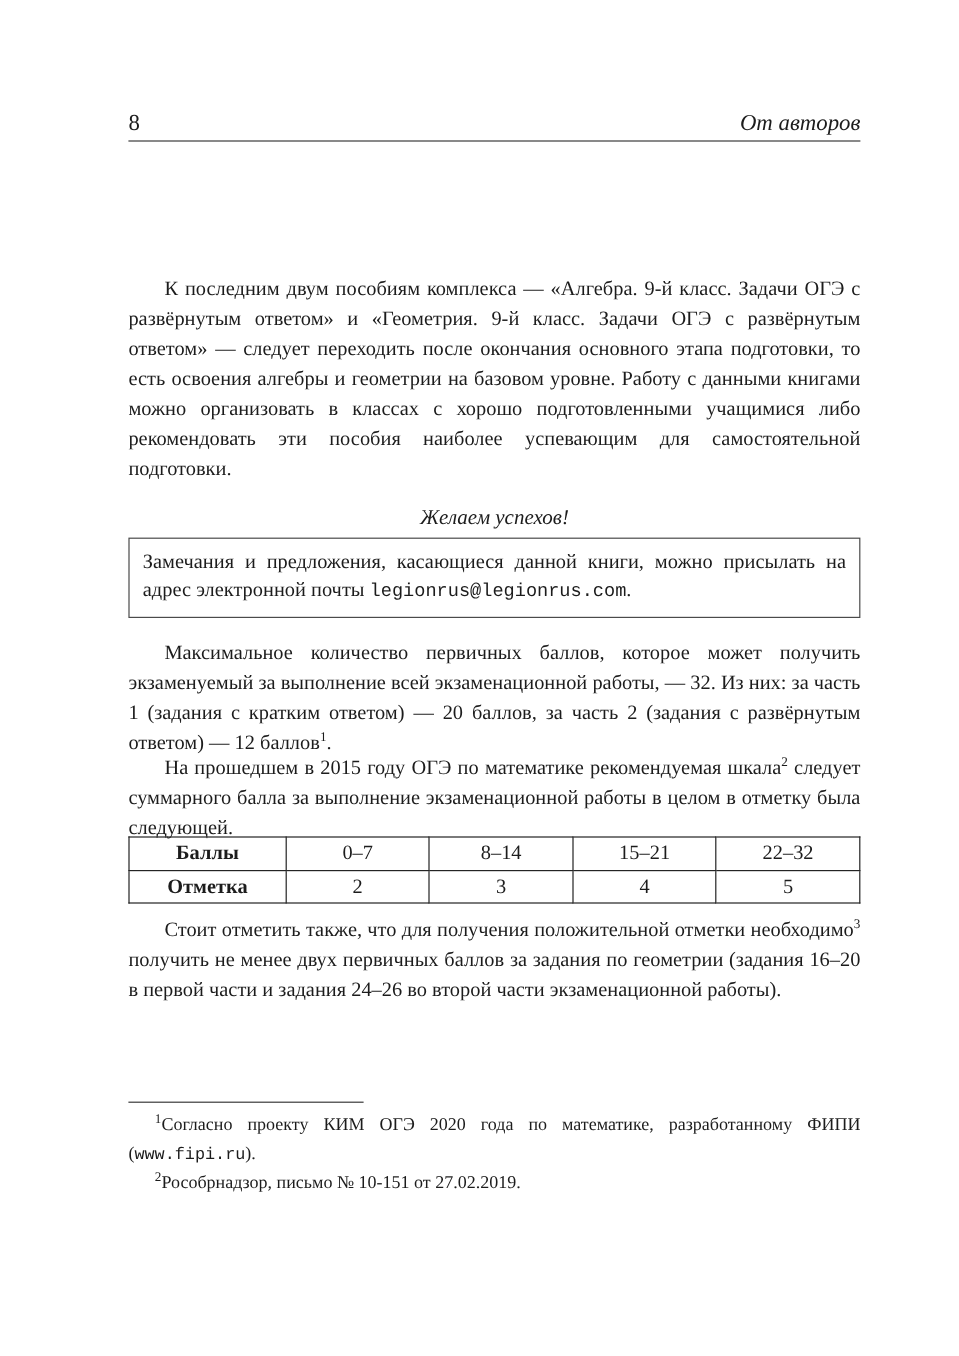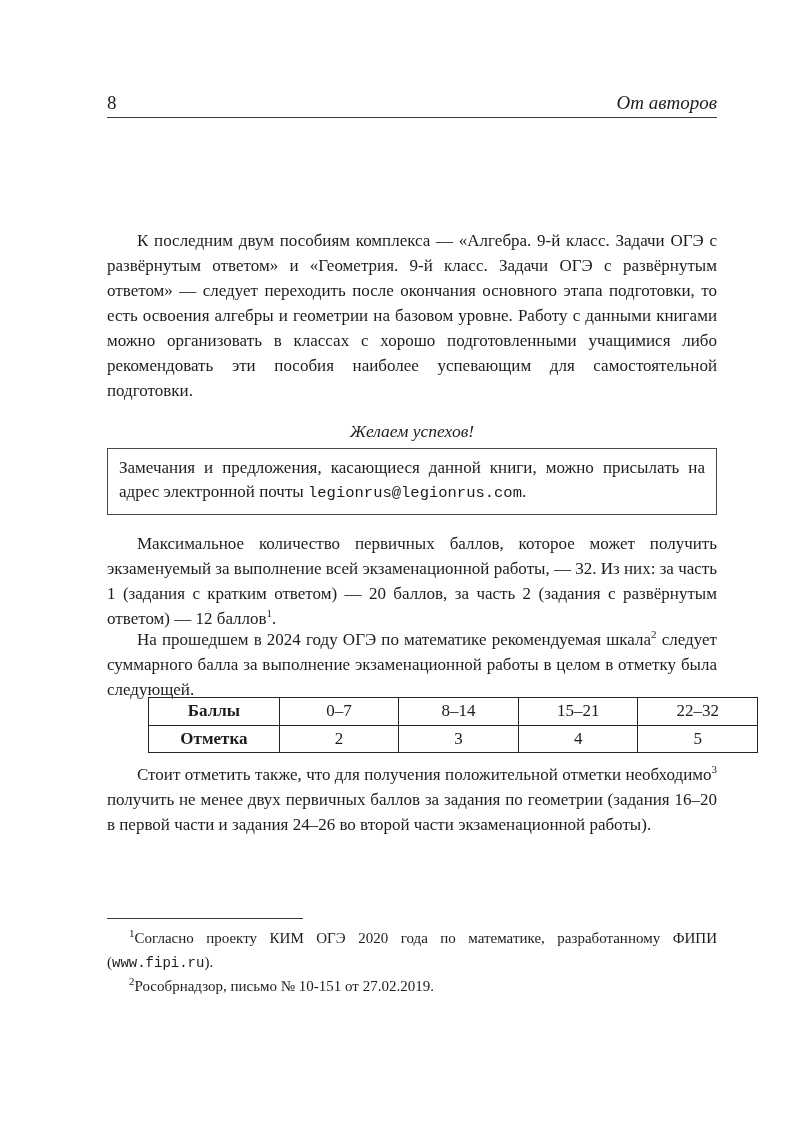--- a/index.html
+++ b/index.html
@@ -87,21 +87,21 @@
   }
   .p3 { top: 531px; }
   .p4 { top: 627px; }
   .p5 { top: 762px; }
   sup.fnref {
     font-size: 11px;
     line-height: 0;
     vertical-align: super;
   }
   
-  .score-table-wrap { top: 697px; margin-left: 41px; }
+  .score-table-wrap { top: 697px; }
   table.score-table {
     width: 100%;
     border-collapse: collapse;
     table-layout: fixed;
   }
   table.score-table td {
     border: 1.6px solid #242424;
     height: 26.5px;
     font-size: 17px;
     text-align: center;
@@ -147,21 +147,21 @@
 
   <p class="block body-par p2">К последним двум пособиям комплекса — «Алгебра. 9-й класс. Задачи ОГЭ с развёрнутым ответом» и «Геометрия. 9-й класс. Задачи ОГЭ с развёрнутым ответом» — следует переходить после окончания основного этапа подготовки, то есть освоения алгебры и геометрии на базовом уровне. Работу с данными книгами можно организовать в классах с хорошо подготовленными учащимися либо рекомендовать эти пособия наиболее успевающим для самостоятельной подготовки.</p>
 
   <p class="block wish">Желаем успехов!</p>
 
   <div class="block note-box"><span>Замечания и предложения, касающиеся данной книги, можно присылать на адрес электронной почты </span><span class="mono">legionrus@legionrus.com</span><span>.</span></div>
 
 
   <p class="block body-par p3"><span>Максимальное количество первичных баллов, которое может получить экзаменуемый за выполнение всей экзаменационной работы, — 32. Из них: за часть 1 (задания с кратким ответом) — 20 баллов, за часть 2 (задания с развёрнутым ответом) — 12 баллов</span><sup class="fnref">1</sup><span>.</span></p>
 
-  <p class="block body-par p4"><span>На прошедшем в 2024 году ОГЭ по математике рекомендуемая шкала</span><sup class="fnref">2</sup><span> следует суммарного балла за выполнение экзаменационной работы в целом в отметку была следующей.</span></p>
+  <p class="block body-par p4"><span>На прошедшем в 2015 году ОГЭ по математике рекомендуемая шкала</span><sup class="fnref">2</sup><span> следует суммарного балла за выполнение экзаменационной работы в целом в отметку была следующей.</span></p>
 
   <div class="block score-table-wrap">
     <table class="score-table">
       <tbody>
         <tr>
           <td class="row-label">Баллы</td>
           <td>0–7</td>
           <td>8–14</td>
           <td>15–21</td>
           <td>22–32</td>

